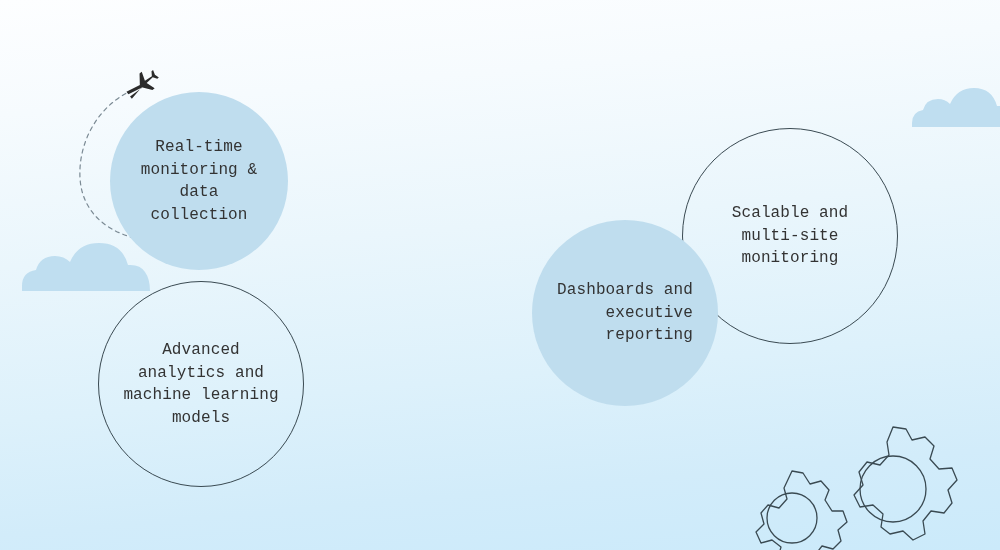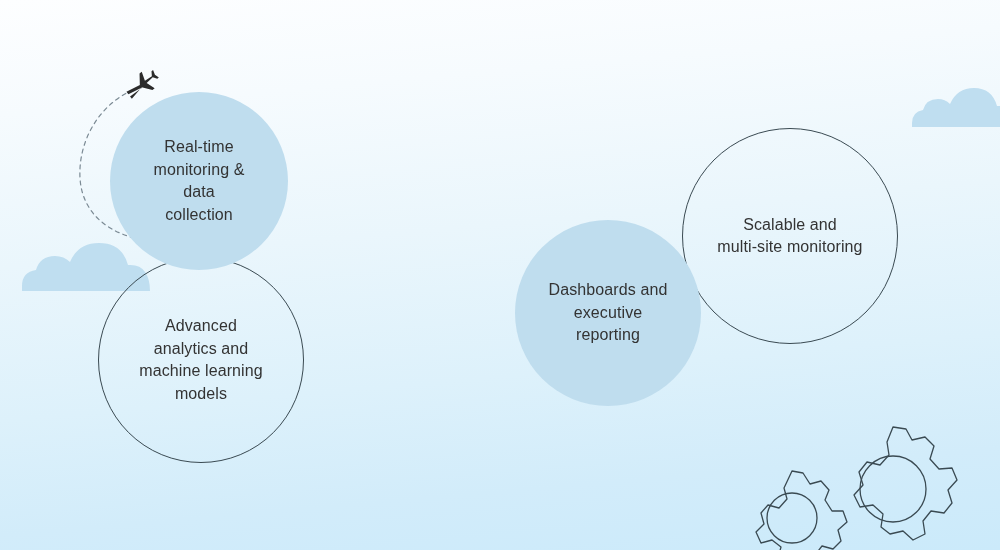--- a/index.html
+++ b/index.html
@@ -5,21 +5,21 @@
   html, body {
     margin: 0;
     padding: 0;
     background: #ffffff;
   }
   #stage {
     position: relative;
     width: 1000px;
     height: 550px;
     overflow: hidden;
-    font-family: Liberation Sans, sans-serif;
+    font-family: Liberation Mono, monospace;
     background: linear-gradient(175deg,
                 #fdfeff 0%,
                 #f6fbfe 18%,
                 #eaf6fc 42%,
                 #ddf1fb 66%,
                 #d2ecfa 84%,
                 #cbeafa 100%);
   }
   .bg-svg {
     position: absolute;
@@ -98,28 +98,28 @@
 
   <div class="node filled" style="left:110px; top:92px; width:178px; height:178px; background:#bfddee; z-index:6;">
     <span class="node-label">Real-time
 monitoring &amp;
 data
 collection</span>
   </div>
 
 
 
-  <div class="node outline" style="left:98px; top:257px; width:206px; height:206px; z-index:3;">
+  <div class="node outline" style="left:98px; top:281px; width:206px; height:206px; z-index:3;">
     <span class="node-label">Advanced
 analytics and
 machine learning
 models</span>
   </div>
 
-  <div class="node filled" style="left:515px; top:220px; width:186px; height:186px; background:#bfddee; z-index:7;">
+  <div class="node filled" style="left:532px; top:220px; width:186px; height:186px; background:#bfddee; z-index:7;text-align:right;">
     <span class="node-label">Dashboards and
 executive
 reporting</span>
   </div>
 
   <div class="node outline" style="left:682px; top:128px; width:216px; height:216px; z-index:2;">
     <span class="node-label">Scalable and
 multi-site monitoring</span>
   </div>
 

